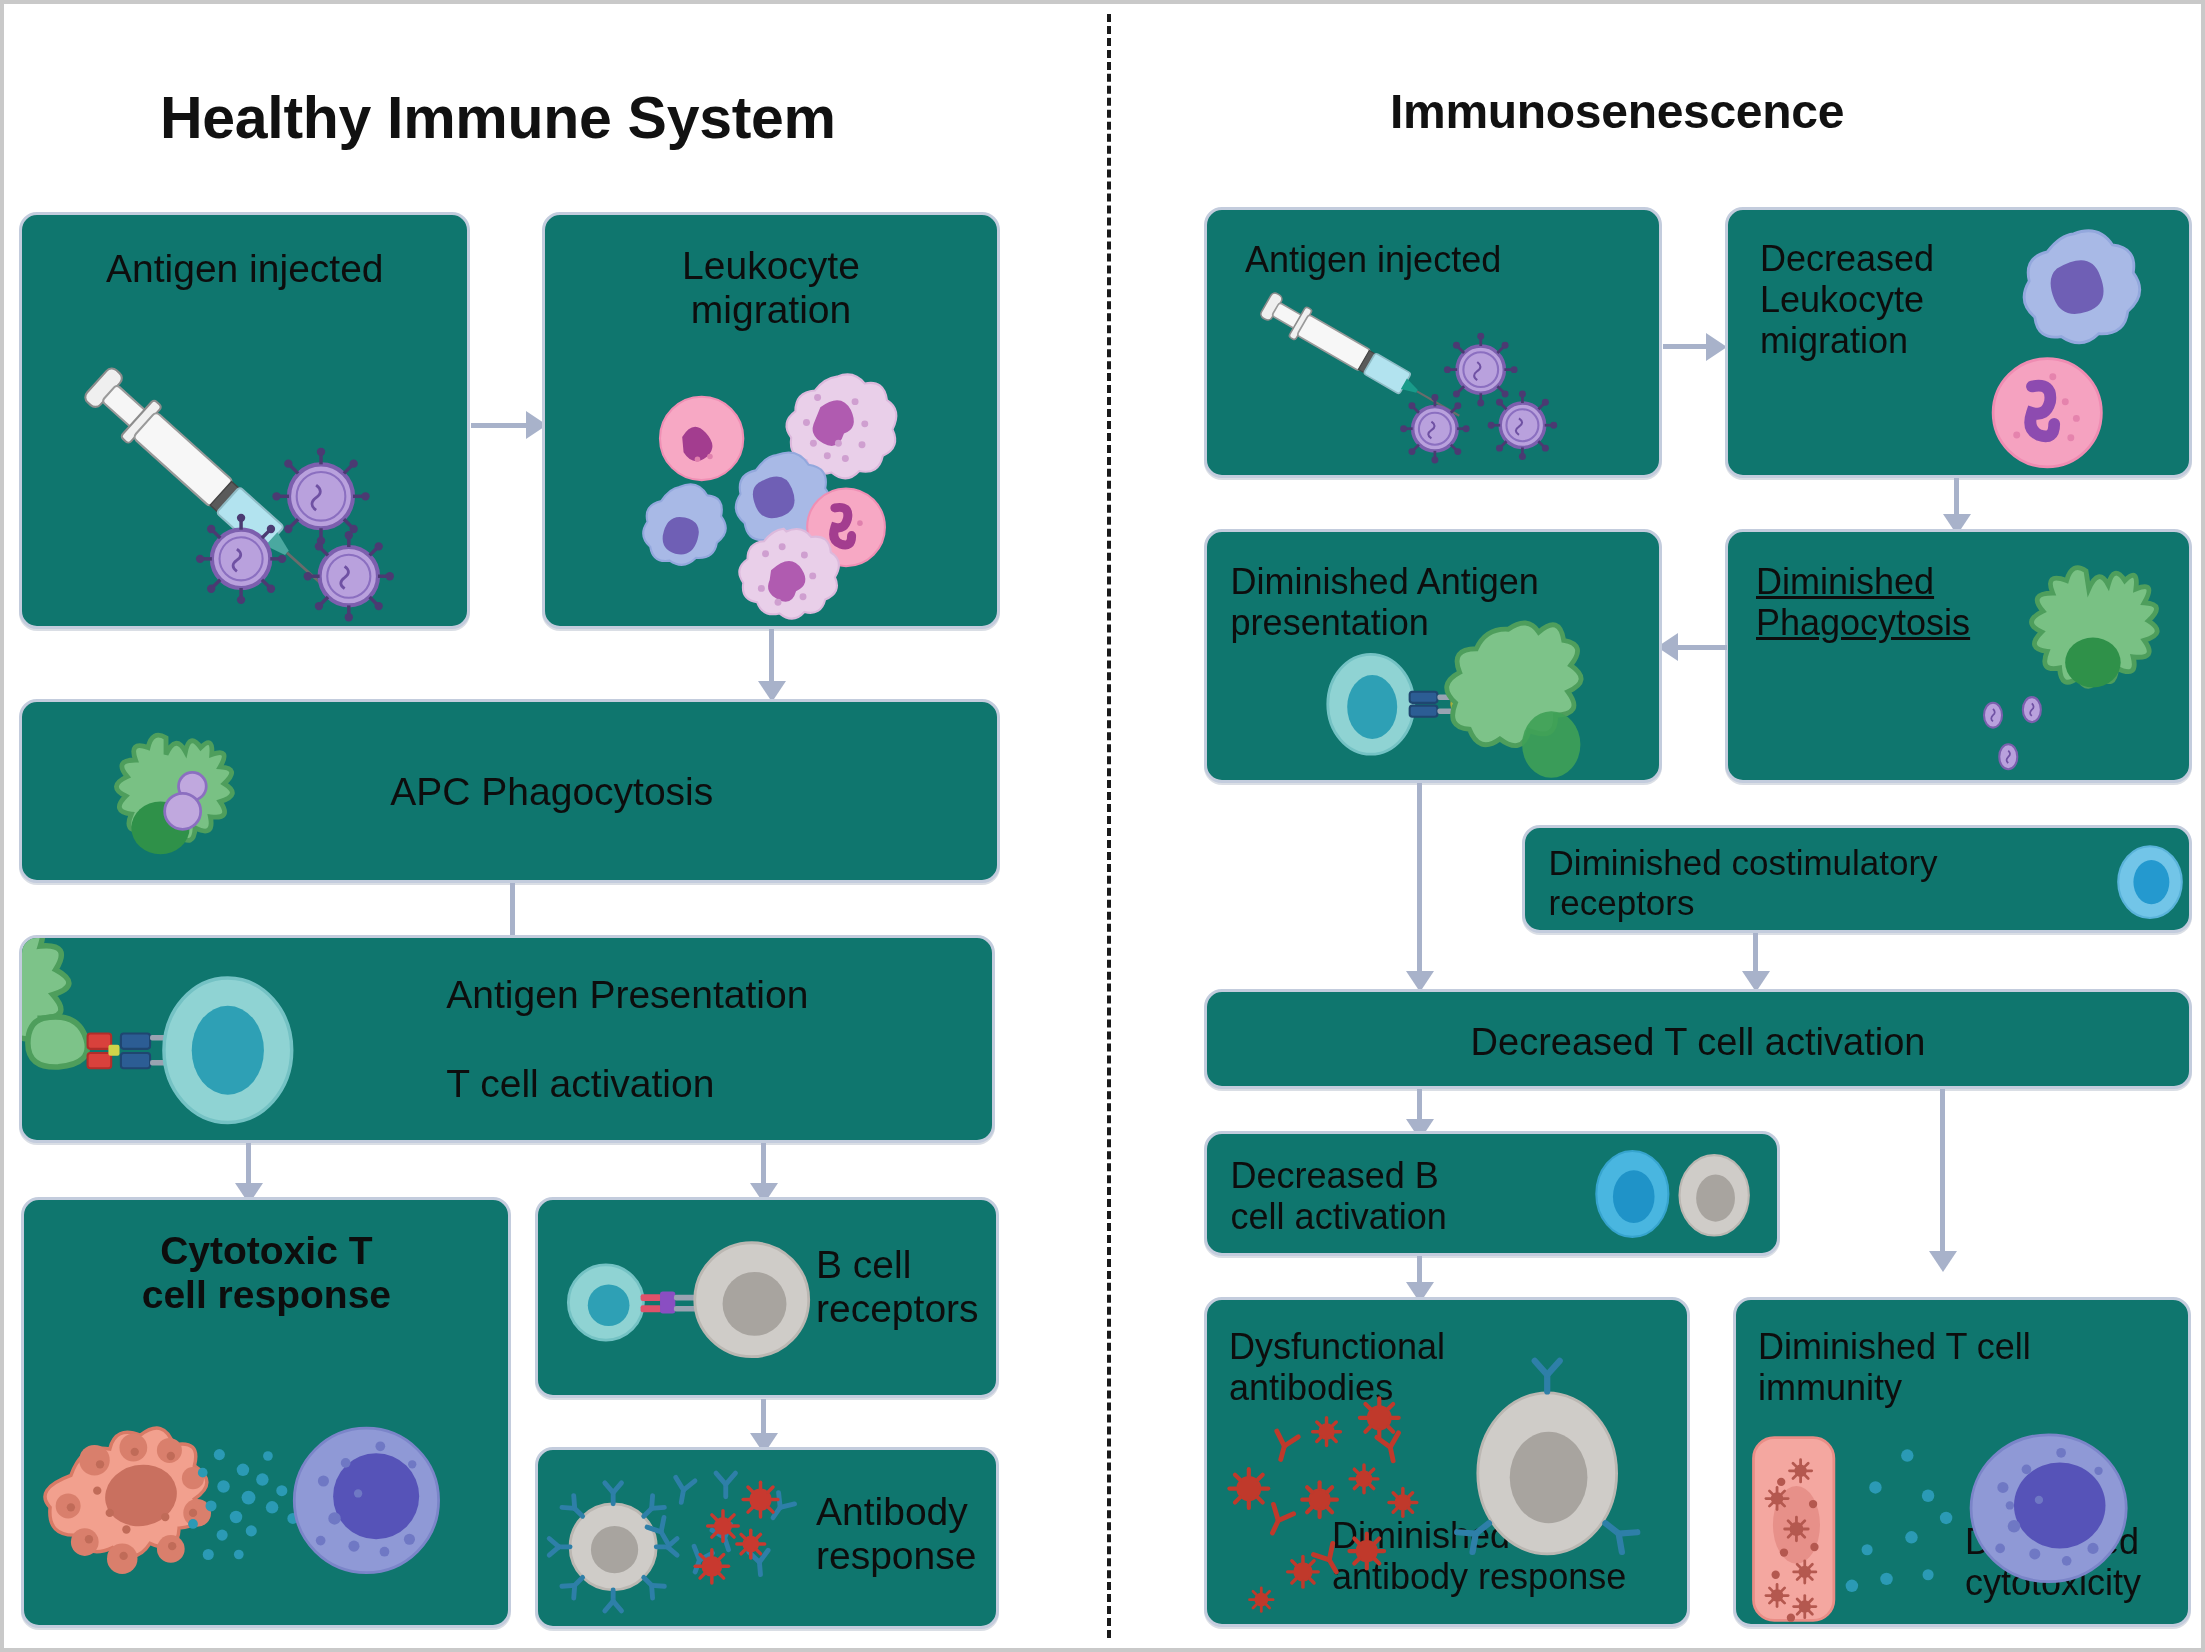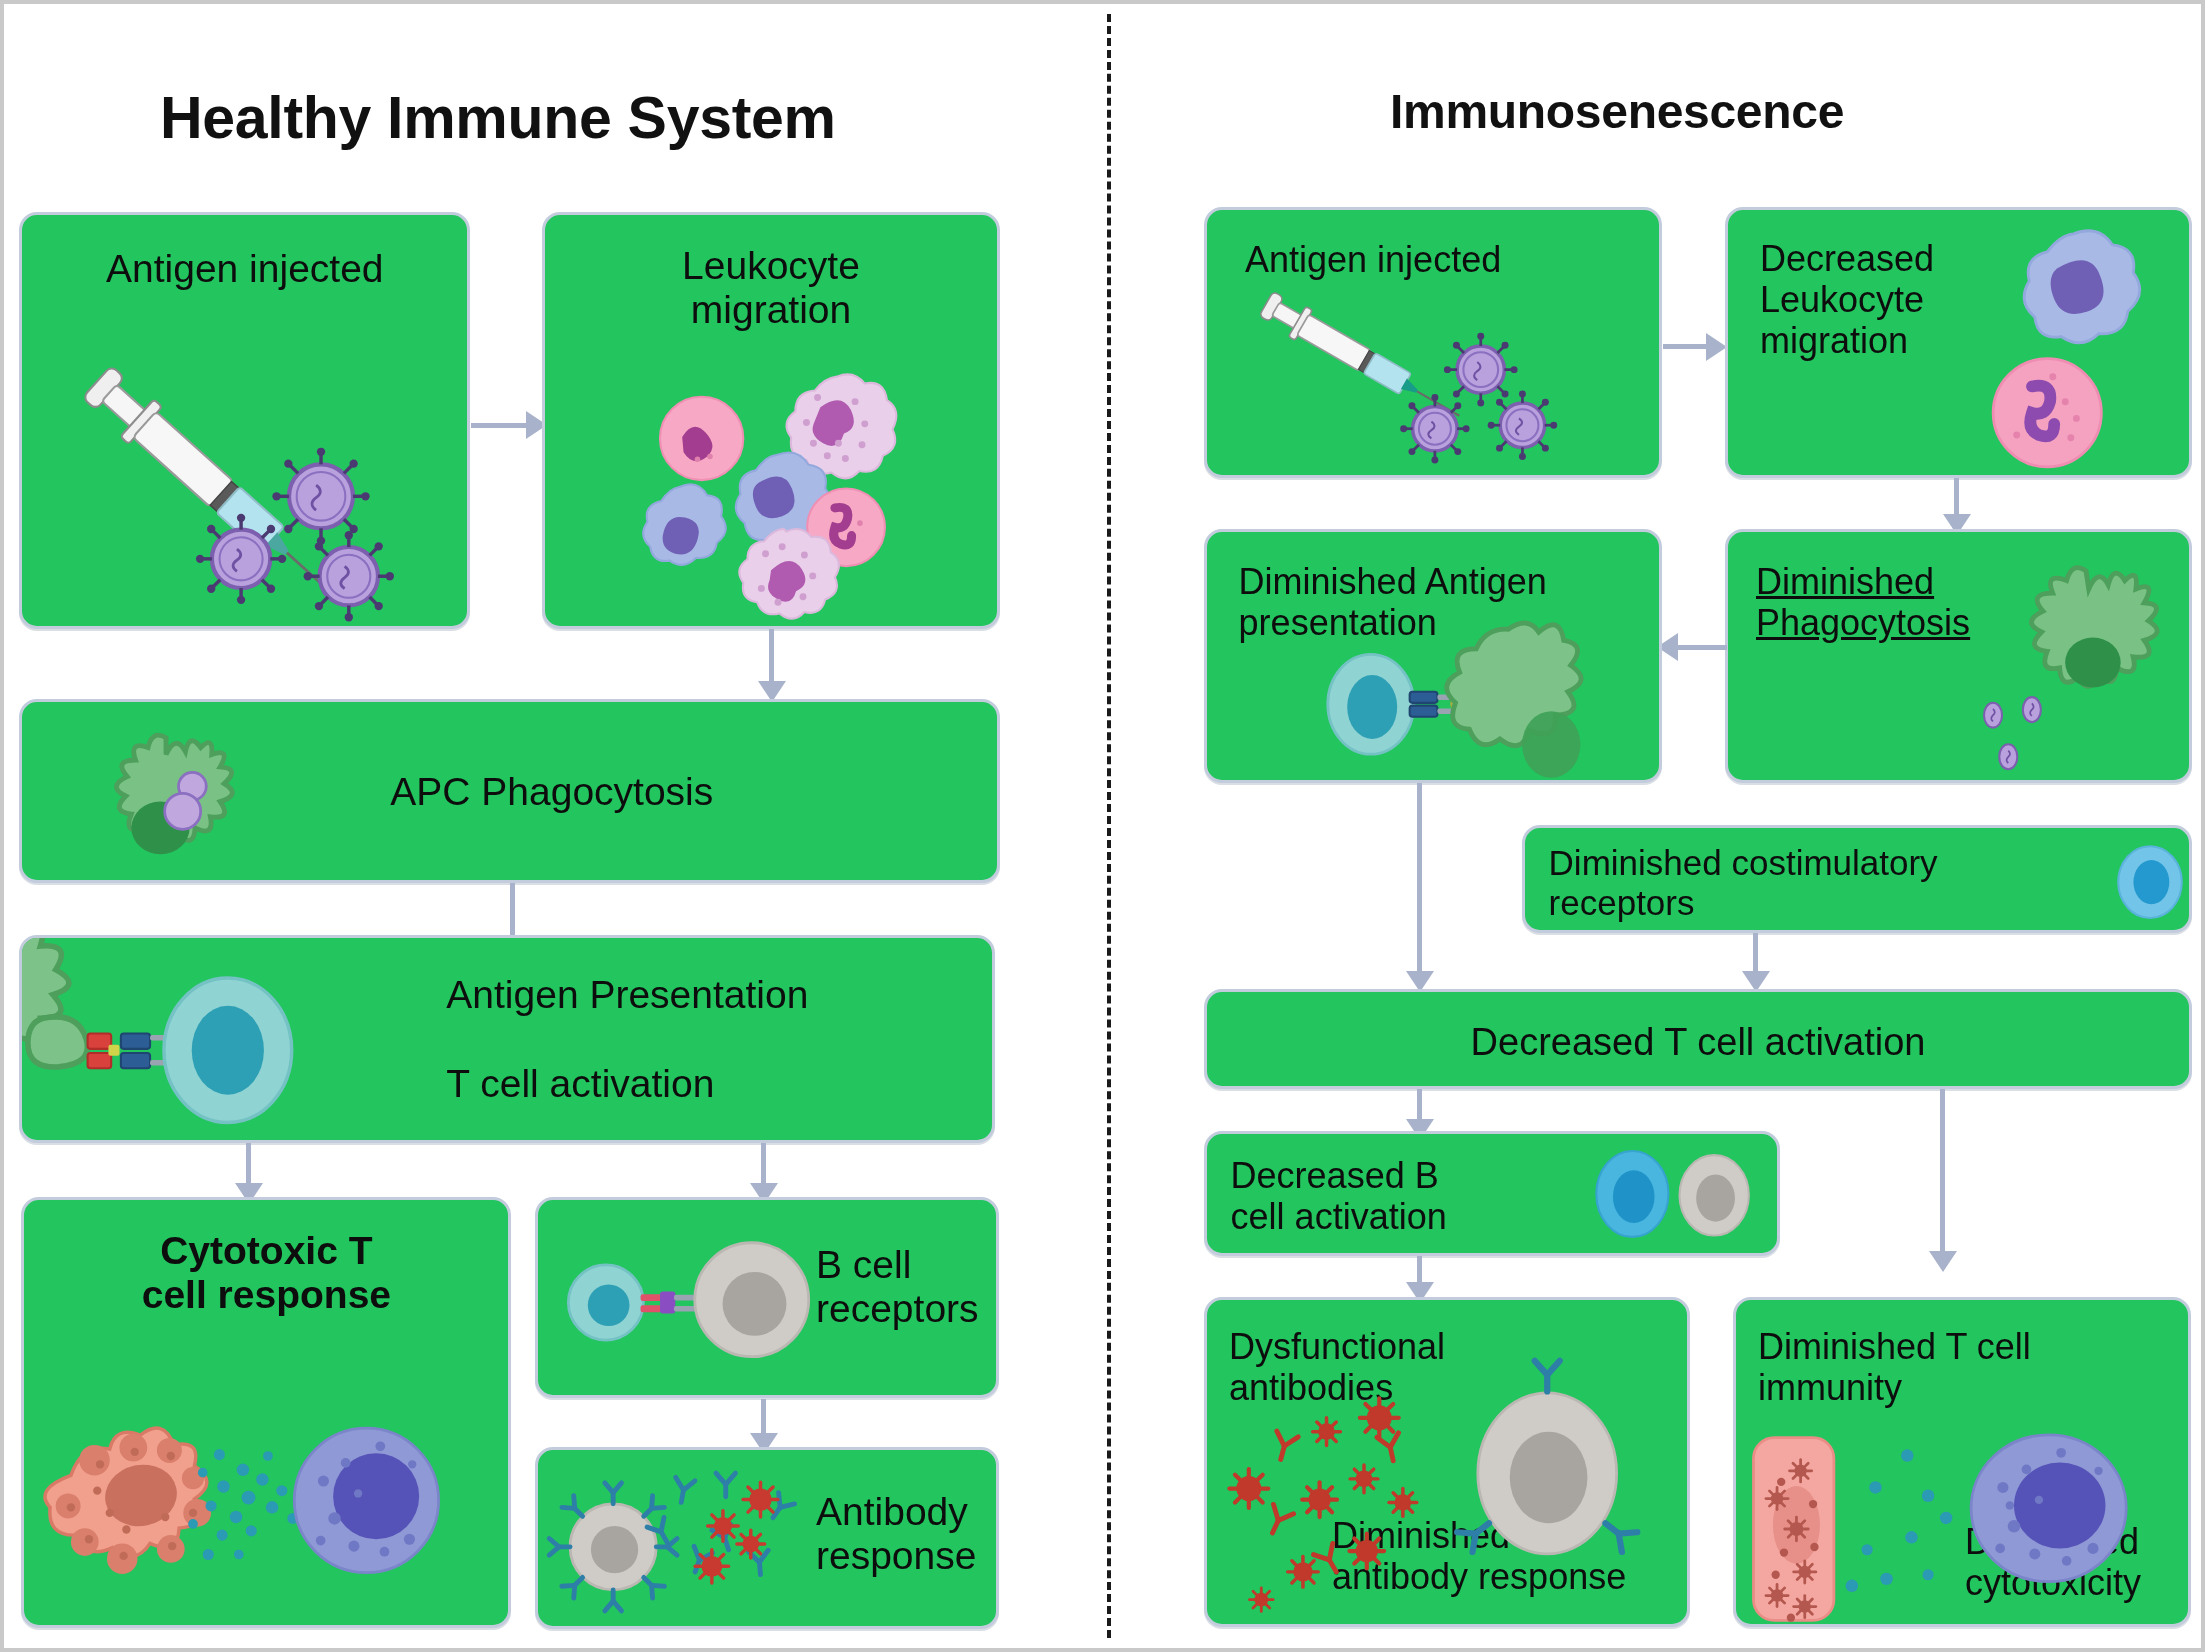--- a/index.html
+++ b/index.html
@@ -26,21 +26,21 @@
     color:#111;
     letter-spacing:-0.3px;
     white-space:nowrap;
   }
   #title-healthy   { left:156px;  top:80px; font-size:59px; }
   #title-senescent { left:1386px; top:80px; font-size:48px; }
 
   
   .node {
     position:absolute;
-    background:#22c55e;
+    background:#0f766e;
     border:3.5px solid #c3ccdd;
     border-radius:18px;
     box-shadow:0 2.1px 0 0 rgba(150,160,180,.35);
   }
   .node .lbl {
     position:absolute;
     color:#0d0d0d;
     line-height:1.14;
     white-space:pre-line;
   }
@@ -703,21 +703,21 @@
           </g>
         </g>
       </svg>
     </div>
   </div>
 
   <div class="conn h" style="left:1674px; top:641px; width:49px;"></div>
   <div class="arrowhead ah-left" style="left:1653px; top:629px;"></div>
 
   <div class="node" style="left:1200px; top:525px; width:458px; height:254px; overflow:hidden;">
-    <div class="lbl f52" style="left:23.6px; top:29px;margin-left:8px;">Diminished Antigen
+    <div class="lbl f52" style="left:23.6px; top:29px;">Diminished Antigen
 presentation</div>
     <div class="art" style="left:118px; top:97px;">
       <svg width="347" height="181" viewBox="0 0 500 260">
 
         <g transform="translate(66,108)">
           <ellipse rx="62" ry="72" fill="#8fd3d3" stroke="#74c2c4" stroke-width="4"></ellipse>
           <ellipse cx="2" cy="4" rx="36" ry="46" fill="#2ea0b5"></ellipse>
         </g>
 
         <g transform="translate(122,108)">

